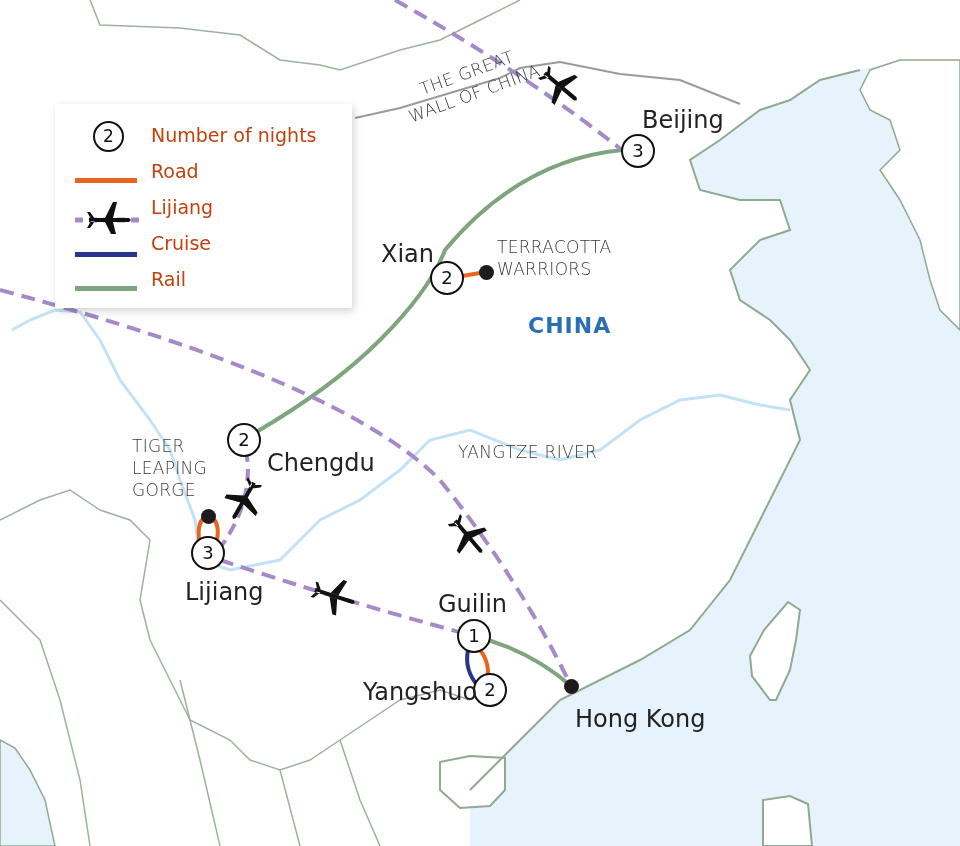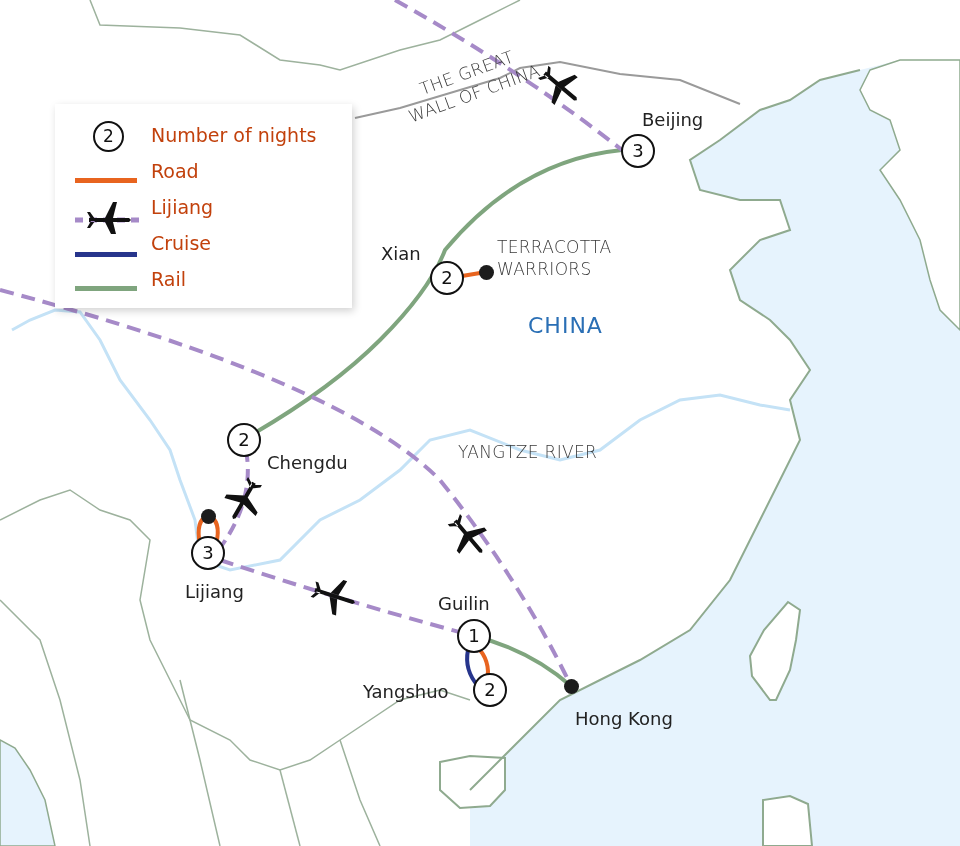--- a/index.html
+++ b/index.html
@@ -1,21 +1,21 @@
 <!DOCTYPE html>
 <html><head>
   <meta charset="utf-8">
   <style>
     html, body { margin: 0; padding: 0; }
     body { width: 960px; height: 846px; overflow: hidden; background: #ffffff; font-family: "DejaVu Sans", sans-serif; }
     #map { position: relative; width: 960px; height: 846px; }
     #map svg { position: absolute; left: 0; top: 0; }
-    .lbl { position: absolute; white-space: nowrap; color: #222; font-size: 18px; line-height: 20px; }
+    .lbl { position: absolute; white-space: nowrap; color: #222; font-size: 24px; line-height: 20px; }
     .lbl-cap { color: #3a3a3a; font-size: 17px; letter-spacing: 0.3px; line-height: 22px; font-weight: 300; }
-    .lbl-country { color: #2a6fb5; font-size: 22px; letter-spacing: 1px; }
+    .lbl-country { color: #2a6fb5; font-size: 22px; letter-spacing: 1px; font-weight: bold; }
     .node { position: absolute; width: 30px; height: 30px; margin-left: -17px; margin-top: -17px; border: 2px solid #111; border-radius: 50%; background: #fff; color: #111; font-size: 18px; line-height: 30px; text-align: center; }
     .dot { position: absolute; width: 15px; height: 15px; margin-left: -7.5px; margin-top: -7.5px; border-radius: 50%; background: #1c1c1c; }
     .legend { position: absolute; left: 55px; top: 104px; width: 297px; height: 204px; background: #fff; box-shadow: 2px 3px 8px rgba(0,0,0,0.18); }
     .leg-row { position: absolute; left: 0; height: 30px; width: 100%; }
     .leg-swatch { position: absolute; left: 20px; top: 14px; width: 62px; height: 5px; }
     .leg-text { position: absolute; left: 96px; top: 4px; font-size: 19px; color: #c2410c; }
     .leg-node { position: absolute; left: 38px; top: 1px; width: 27px; height: 27px; border: 2px solid #111; border-radius: 50%; font-size: 17px; line-height: 27px; text-align: center; color: #111; }
     .great-wall { position: absolute; left: 398px; top: 86px; transform: rotate(-20deg); transform-origin: left top; text-align: center; }
   </style>
 </head>
@@ -95,20 +95,25 @@
   <div class="lbl" style="left:267px; top:453px;">Chengdu</div>
   <div class="lbl" style="left:185px; top:582px;">Lijiang</div>
   <div class="lbl" style="left:438px; top:594px;">Guilin</div>
   <div class="lbl" style="left:363px; top:682px;">Yangshuo</div>
   <div class="lbl" style="left:575px; top:702px;margin-top:7px;">Hong Kong</div>
 
   <div class="lbl lbl-cap" style="left:497px; top:236px;">
     <div>TERRACOTTA</div>
     <div>WARRIORS</div>
   </div>
+  <div class="lbl lbl-cap" style="left:132px; top:435px;">
+    <div>TIGER</div>
+    <div>LEAPING</div>
+    <div>GORGE</div>
+  </div>
   <div class="lbl lbl-cap great-wall">
     <div>THE GREAT</div>
     <div>WALL OF CHINA</div>
   </div>
   <div class="lbl lbl-cap" style="left:458px; top:441px;">YANGTZE RIVER</div>
   <div class="lbl lbl-country" style="left:528px; top:316px;">CHINA</div>
 
   <div class="legend">
     <div class="leg-row" style="top:16px;">
       <div class="leg-node">2</div>

